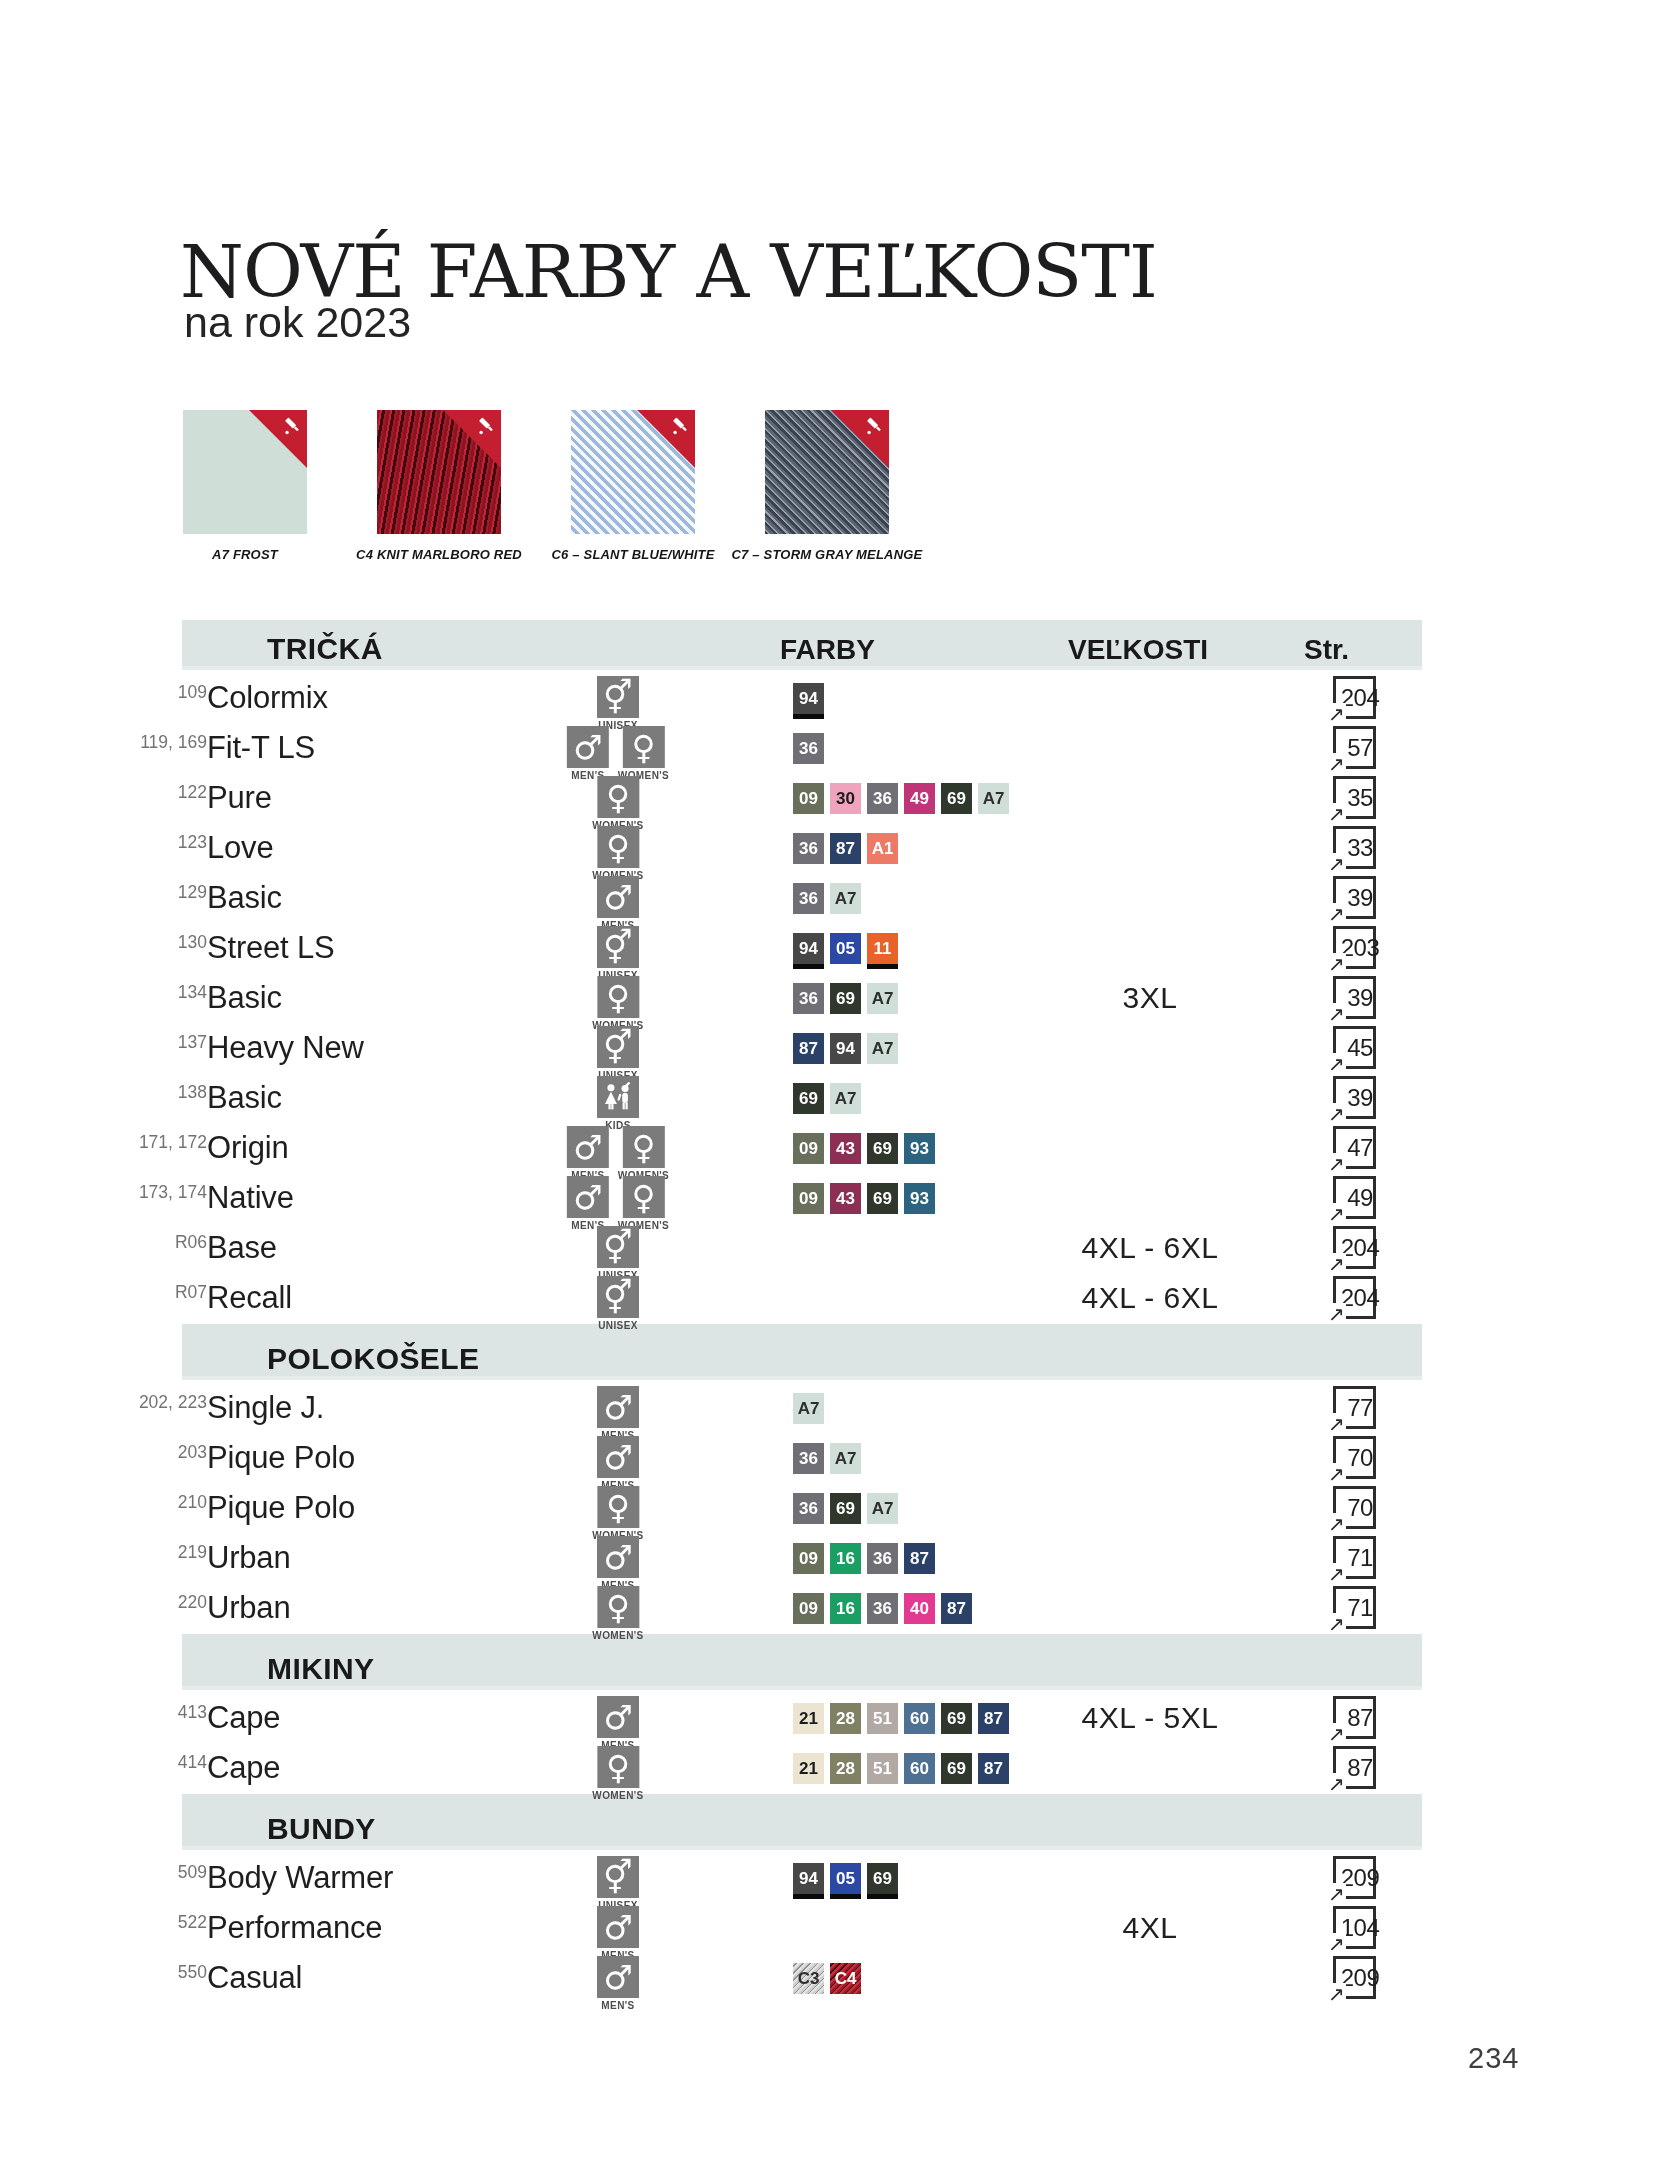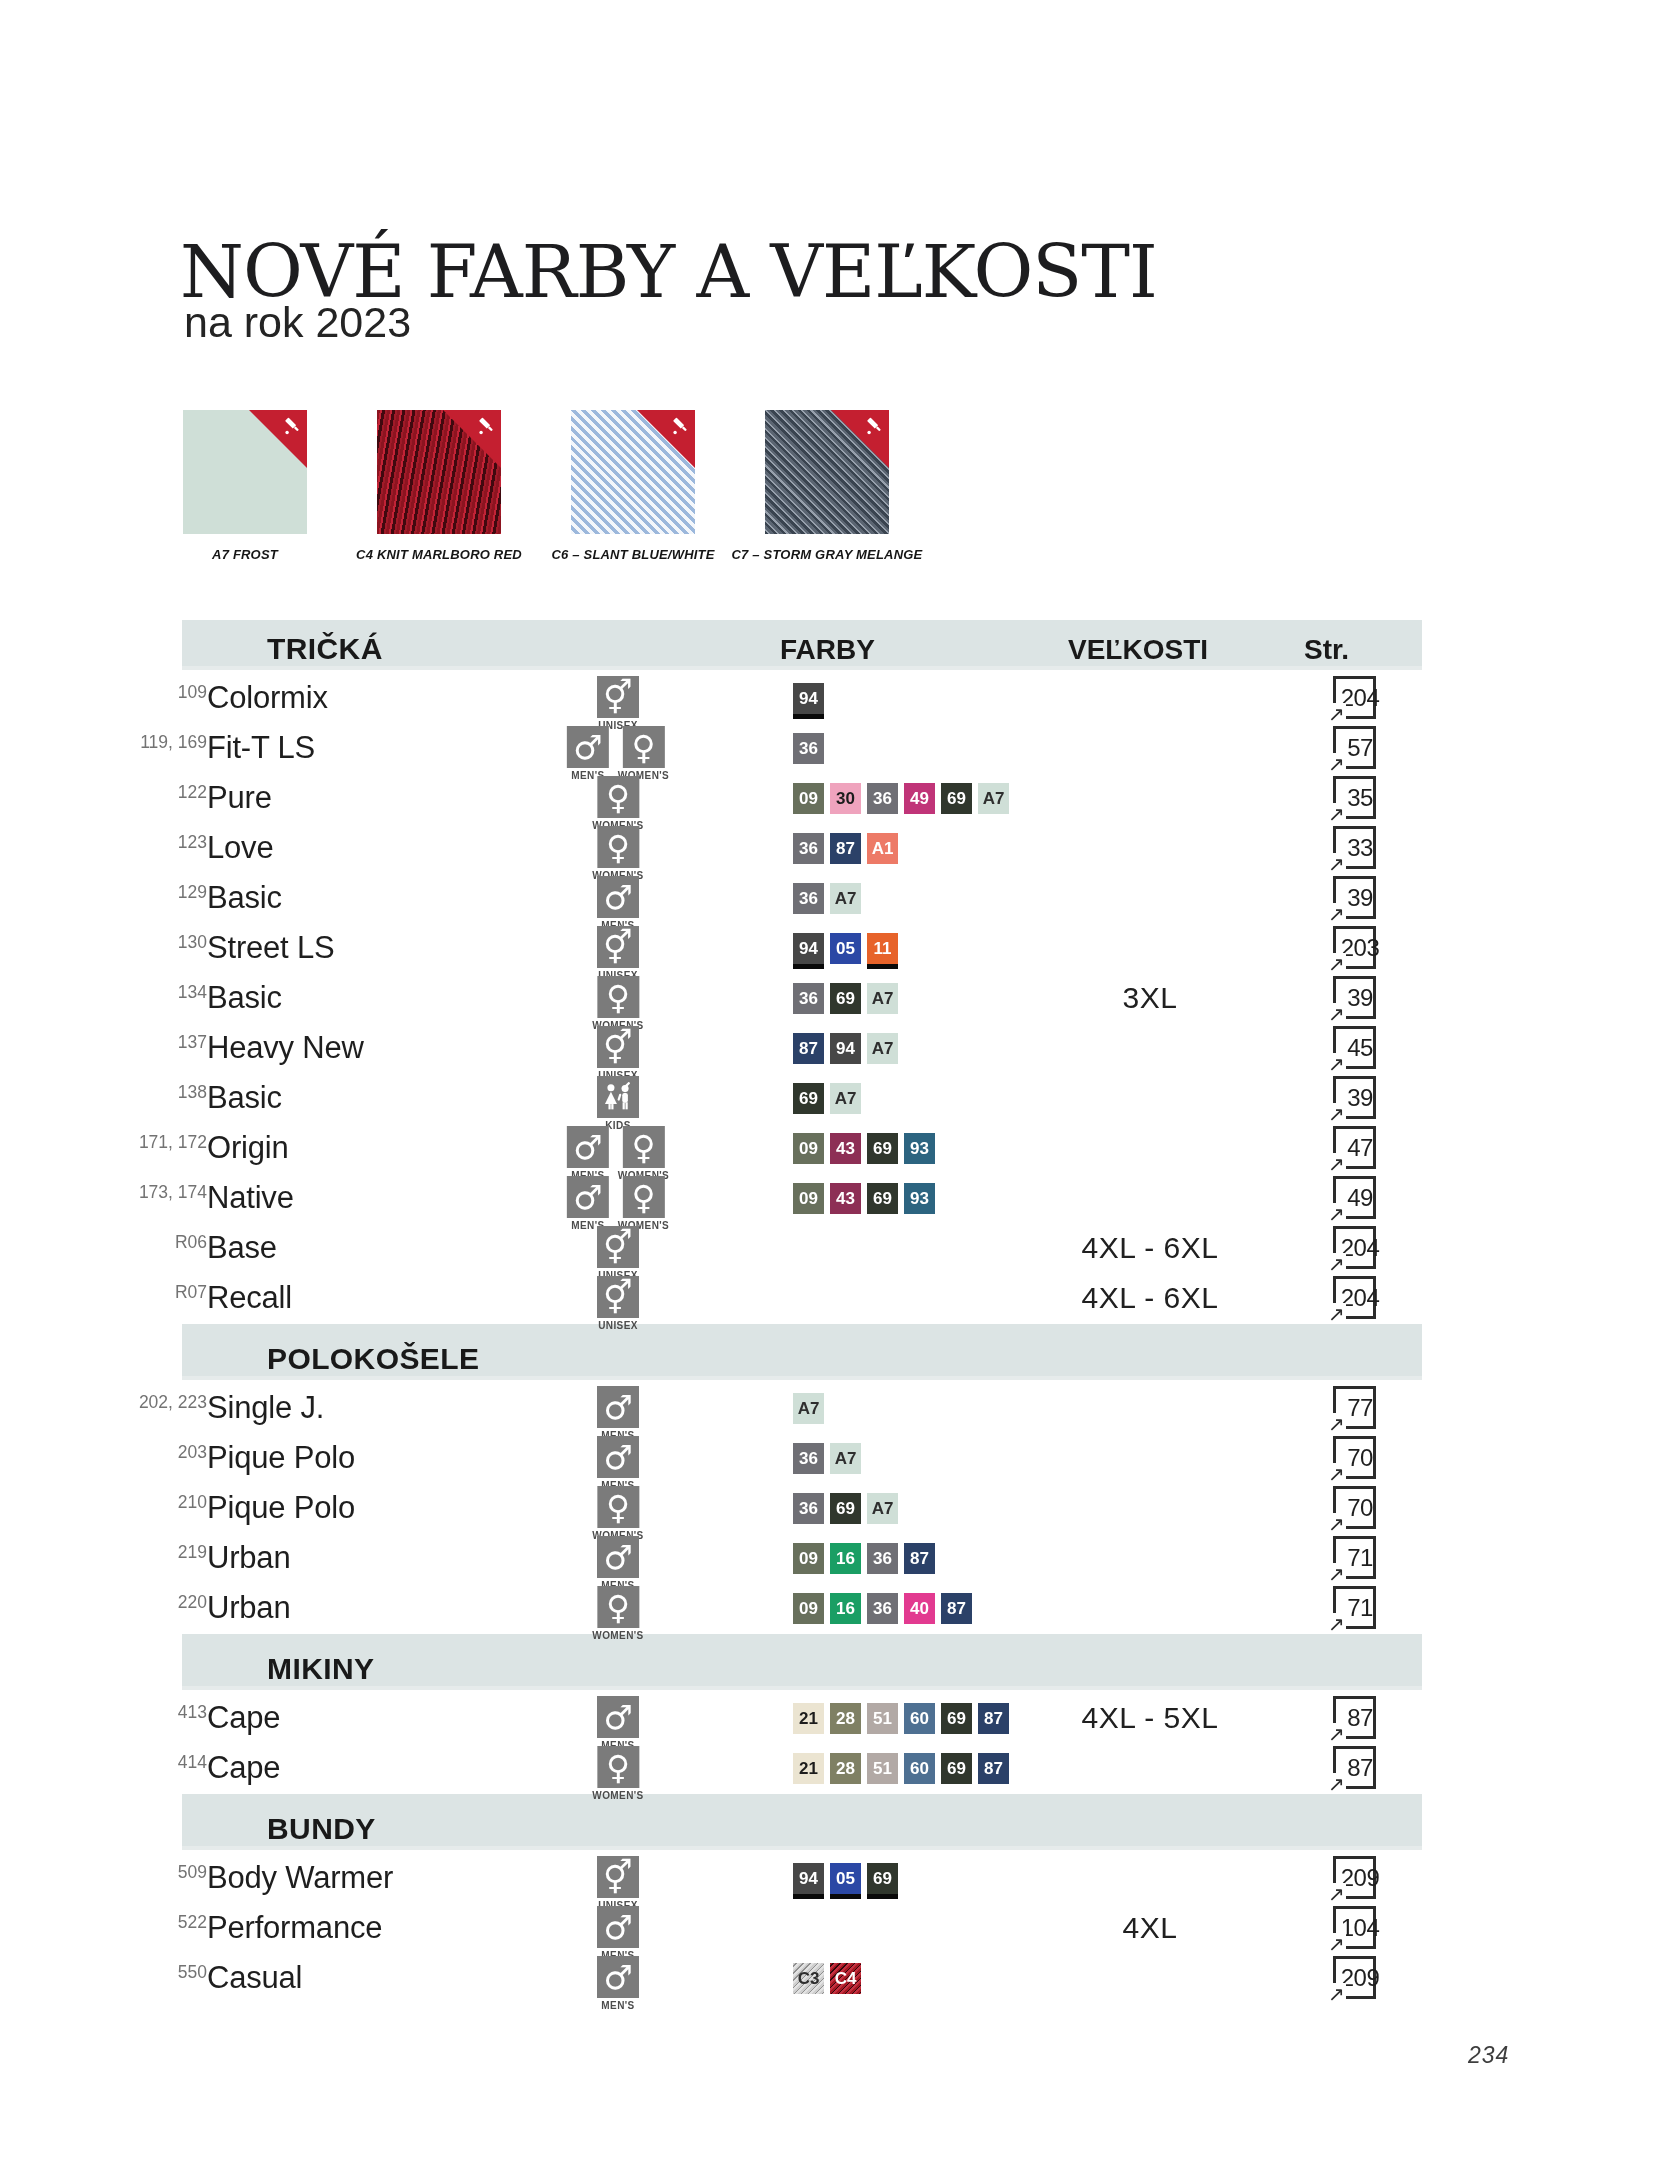--- a/index.html
+++ b/index.html
@@ -60,21 +60,21 @@
   .chip .strip{position:absolute;left:0;right:0;bottom:-5px;height:5px;background:#0a0a0a;}
   .tex-chip-c3{background:repeating-linear-gradient(135deg,#cfcfcf 0 2px,#8f8f8f 2px 3px,#e2e2e2 3px 5px);}
   .tex-chip-c4{background:repeating-linear-gradient(135deg,#a51722 0 2px,#31080c 2px 3px,#c53040 3px 5px);}
   .size{position:absolute;left:823px;width:290px;top:7px;text-align:center;font-size:30px;font-weight:300;
         color:#202020;letter-spacing:.5px;white-space:nowrap;}
   .pagebox{position:absolute;left:1151px;top:2px;width:43px;height:43px;border:3px solid #2c2c2c;
            box-sizing:border-box;display:flex;align-items:center;justify-content:center;}
   .pnum{font-size:24px;font-weight:400;color:#1f1f1f;letter-spacing:-.5px;padding-left:11px;}
   .parrow{position:absolute;left:-9px;bottom:-9px;font-size:20px;color:#2c2c2c;background:#fff;
           line-height:1;padding:1px;font-family:"DejaVu Sans",sans-serif;}
-  .footer-num{position:absolute;left:1468px;top:2042px;font-size:23px;font-weight:300;color:#3e3e3e;letter-spacing:1px;font-style:italic;}
+  .footer-num{position:absolute;left:1468px;top:2042px;font-size:29px;font-weight:300;color:#3e3e3e;letter-spacing:1px;}
 </style>
 </head>
 <body>
 
 <div class="page">
   <h1 class="title">NOVÉ FARBY A VEĽKOSTI</h1>
   <div class="subtitle">na rok 2023</div>
   <div class="swatches" id="swatches">
       <div class="swatch-wrap">
         <div class="swatch tex-frost">

